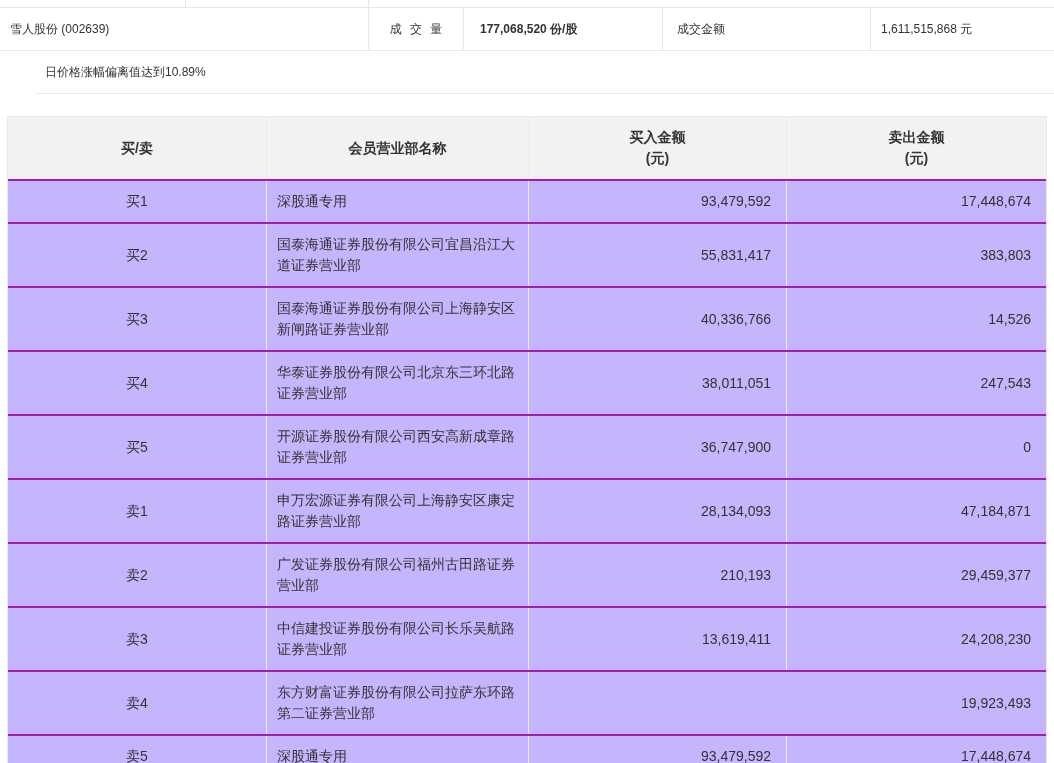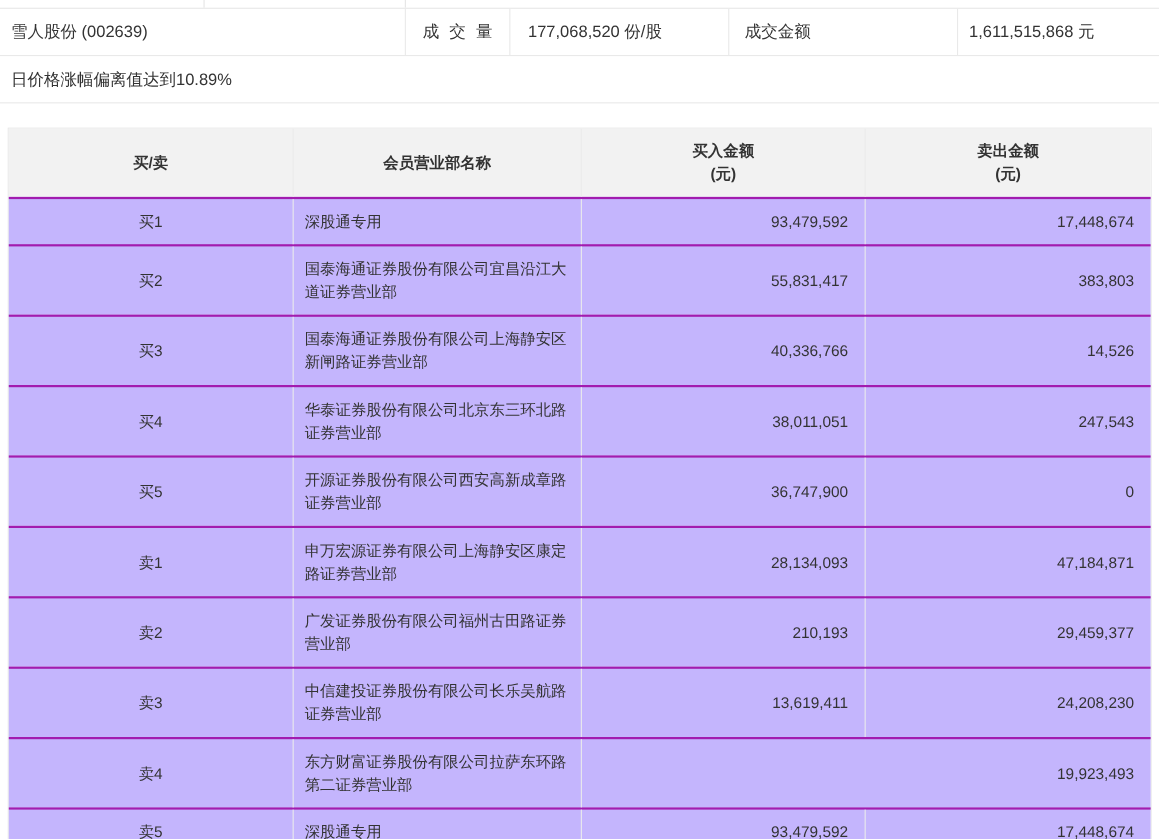--- a/index.html
+++ b/index.html
@@ -10,29 +10,29 @@
     color: #333333;
     position: relative;
   }
   
   .top-stub { position: relative; height: 7px; }
   .top-stub .stub { position: absolute; top: 0; width: 1px; height: 7px; background: #e5e5e5; }
   .stub-1 { left: 185px; }
   .stub-2 { left: 368px; }
 
   
-  .summary { border-top: 1px solid #e7e7e7; font-size: 15px; }
+  .summary { border-top: 1px solid #e7e7e7; font-size: 12px; }
   .summary-row1 { display: flex; align-items: stretch; height: 42px; border-bottom: 1px solid #e9e9e9; }
   .s-cell { display: flex; align-items: center; box-sizing: border-box; }
   .s-name   { width: 368px; padding-left: 10px; }
   .s-vlabel { width: 95px;  justify-content: center; border-left: 1px solid #e9e9e9; word-spacing: 5px; }
-  .s-vvalue { width: 199px; padding-left: 16px; border-left: 1px solid #e9e9e9; }
+  .s-vvalue { width: 199px; padding-left: 16px; border-left: 1px solid #e9e9e9; font-weight: bold; }
   .s-tlabel { width: 208px; padding-left: 14px; border-left: 1px solid #e9e9e9; }
   .s-tvalue { flex: 1;      padding-left: 10px; border-left: 1px solid #e9e9e9; }
-  .summary-row2 { height: 42px; display: flex; align-items: center; padding-left: 10px; border-bottom: 1px solid #e9e9e9; }
+  .summary-row2 { height: 42px; display: flex; align-items: center; padding-left: 10px; border-bottom: 1px solid #e9e9e9; margin-left: 35px; }
 
   .gap { height: 22px; }
 
   
   .board {
     margin: 0 7px;
     border: 1px solid #e9e9e9;
     font-size: 14px;
   }
   .thead { display: flex; background: #f2f2f2; font-weight: bold; }

